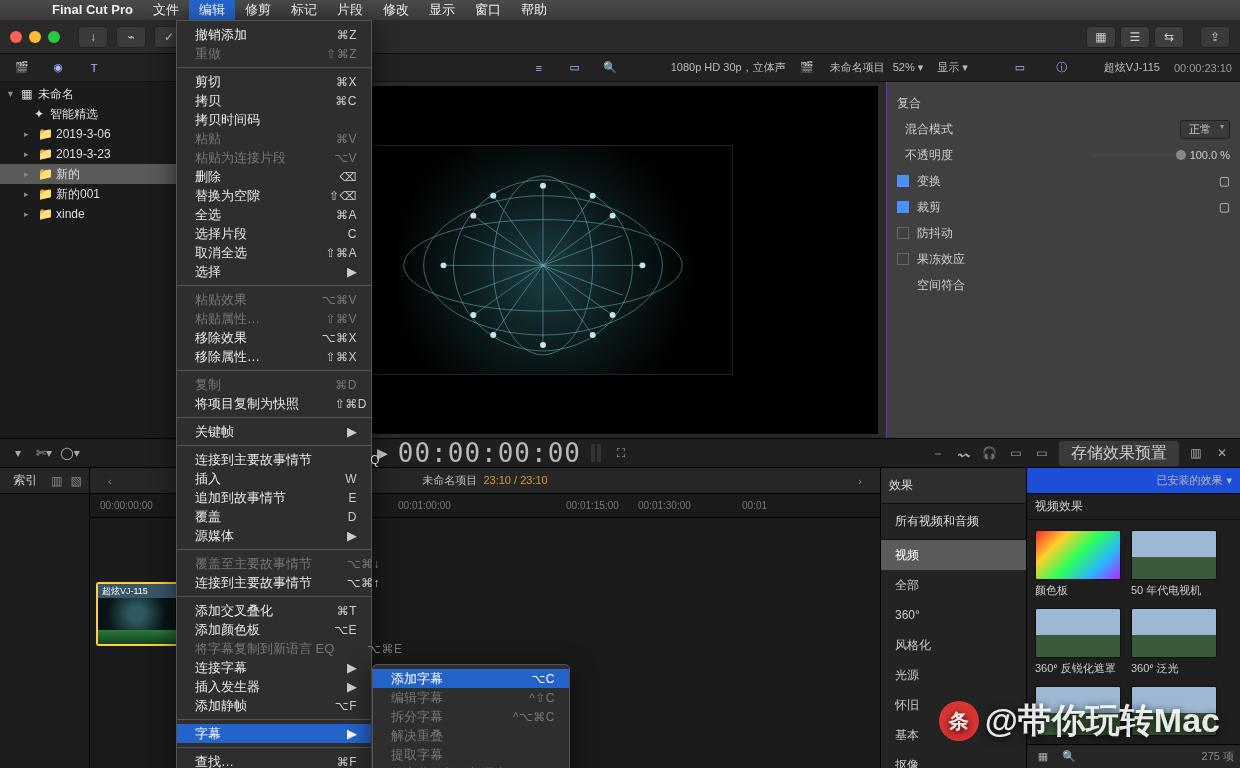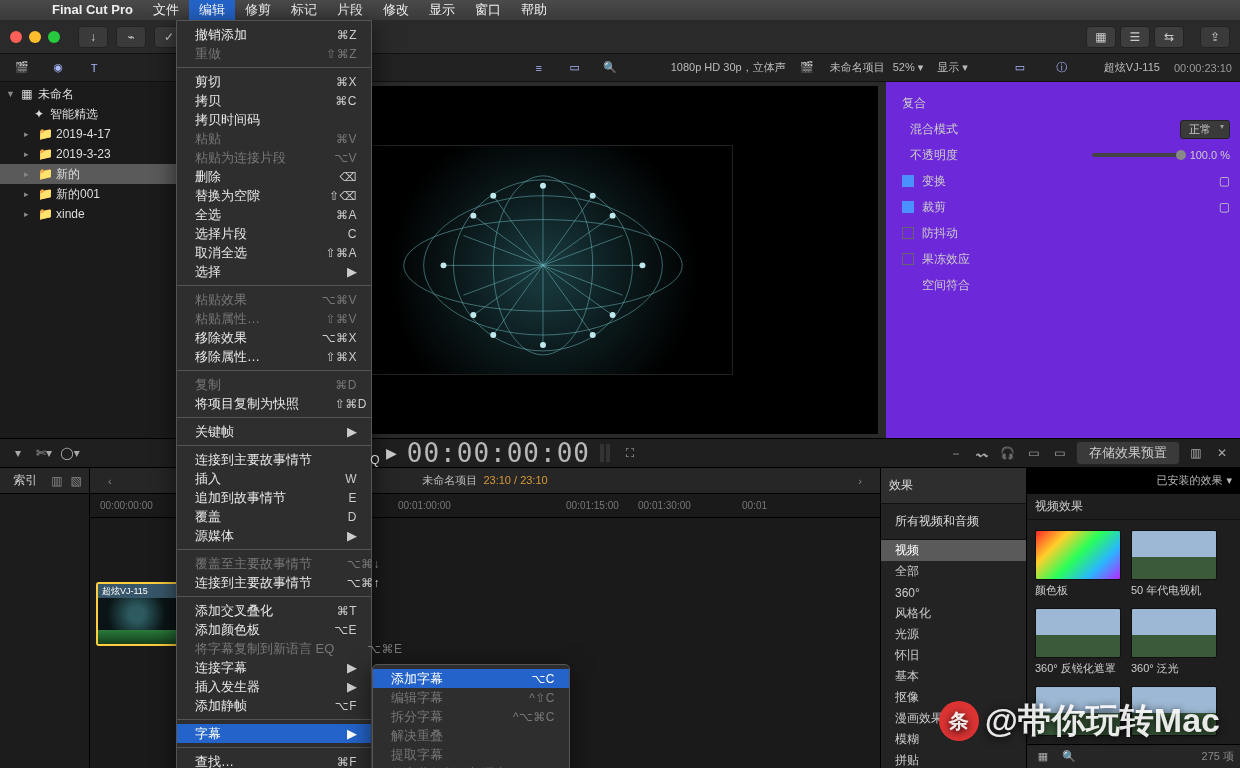--- a/index.html
+++ b/index.html
@@ -24,21 +24,21 @@
 
 
 .secrow { height: 28px; background: #222; display: flex; align-items: center; padding: 0 8px; gap: 8px; border-bottom: 1px solid #111; font-size: 11px; color: #bbb; }
 .secrow .ico { width: 28px; height: 20px; display: flex; align-items: center; justify-content: center; color: #a9b7ff; }
 .secrow .right { margin-left: auto; display:flex; align-items:center; gap:14px; }
 
 
 .maincols { display: flex; height: 356px; }
 .leftcol { width: 180px; background: #1b1b1b; border-right: 1px solid #000; }
 .midcol { width: 706px; background: #2a2a2a; position: relative; display:flex; }
-.rightcol { flex: 1; background: #6d28d9; border-left: 6px solid #6d28d9; }
+.rightcol { flex: 1; background: #404040; border-left: 1px solid #6d28d9; }
 
 
 .tree { font-size: 12px; color: #ddd; padding-top: 2px; }
 .tree .row { display: flex; align-items: center; height: 20px; padding-left: 6px; gap: 4px; }
 .tree .row.sel { background: #5a5a5a; }
 .tri { width: 10px; color: #888; font-size: 9px; }
 .tree .ic { width: 14px; text-align: center; }
 
 
 .viewer { flex:1; position: relative; display:flex; flex-direction:column; }
@@ -60,21 +60,21 @@
 .insp-select { background:#3a3a3a; border:1px solid #222; border-radius:3px; padding:1px 18px 1px 8px; font-size:11px; color:#ccc; position:relative; }
 .insp-select::after { content:'▾'; position:absolute; right:5px; top:1px; font-size:8px; color:#999; }
 
 
 .transport { height: 30px; background:#1f1f1f; display:flex; align-items:center; padding:0 8px; gap:8px; border-top:1px solid #000; border-bottom:1px solid #000; }
 .transport .left, .transport .right { display:flex; gap:6px; align-items:center; }
 .transport .center { flex:1; display:flex; align-items:center; justify-content:center; gap:10px; }
 .big-tc { font-family: ui-monospace, Menlo, monospace; font-size: 26px; color:#b8b8b8; letter-spacing:1px; }
 .play { color:#ccc; font-size:14px; }
 .sm-ico { width:20px; height:18px; display:flex; align-items:center; justify-content:center; color:#aaa; }
-.save-preset { background:#3a3a3a; border:1px solid #222; border-radius:4px; padding:2px 12px; font-size:13px; color:#ccc; margin-left:auto; }
+.save-preset { background:#3a3a3a; border:1px solid #222; border-radius:4px; padding:2px 12px; font-size:16px; color:#ccc; margin-left:auto; }
 
 
 .lower { display:flex; height: calc(768px - 20px - 34px - 28px - 356px - 30px); }
 .tl-side { width:90px; background:#1c1c1c; border-right:1px solid #000; }
 .tl-main { flex:1; background:#1c1c1c; display:flex; flex-direction:column; position:relative; }
 .fx-tree { width:146px; background:#232323; border-left:1px solid #000; }
 .fx-panel { flex:1; max-width: 214px; background:#1e1e1e; border-left:1px solid #000; display:flex; flex-direction:column; }
 
 .tl-head { height:26px; background:#262626; display:flex; align-items:center; padding:0 8px; gap:10px; font-size:11px; color:#bbb; border-bottom:1px solid #000; }
 .tl-head .proj { flex:1; text-align:center; }
@@ -88,25 +88,25 @@
 .clip .thumbs div { flex:1; background: radial-gradient(circle, #2c5a5f 18%, #0a1416 70%); border-right:1px solid rgba(0,0,0,.4); }
 .clip .wave { position:absolute; bottom:0; left:0; right:0; height:14px; background: linear-gradient(#2a7a3a,#15401d); }
 
 .tl-side-head { height:26px; background:#262626; display:flex; align-items:center; justify-content:center; gap:8px; border-bottom:1px solid #000; }
 .tl-side-head .tab { font-size:12px; color:#ccc; padding:2px 6px; }
 .tl-side-head .ico { color:#888; }
 
 
 .fx-tree .hdr { height:36px; display:flex; align-items:center; padding-left:8px; font-size:12px; color:#ddd; border-bottom:1px solid #111; }
 .fx-tree .hdr.top { background:#2e2e2e; }
-.fx-tree .item { height:21px; display:flex; align-items:center; padding-left:14px; font-size:12px; color:#ccc; }
+.fx-tree .item { height:30px; display:flex; align-items:center; padding-left:14px; font-size:12px; color:#ccc; }
 .fx-tree .item.sel { background:#5a5a5a; color:#fff; }
 
 
-.fx-panel .bar { height:26px; background:#000000; display:flex; align-items:center; padding:0 8px; border-bottom:1px solid #000; font-size:11px; color:#bbb; }
+.fx-panel .bar { height:26px; background:#1d4ed8; display:flex; align-items:center; padding:0 8px; border-bottom:1px solid #000; font-size:11px; color:#bbb; }
 .fx-panel .bar .popup { margin-left:auto; display:flex; align-items:center; gap:4px; }
 .fx-panel .sect { padding:4px 8px; font-size:12px; color:#ccc; border-bottom:1px solid #111; }
 .fx-panel .grid { display:flex; flex-wrap:wrap; gap:10px; padding:10px 8px; overflow:auto; }
 .fx-panel .cell { width:86px; }
 .fx-panel .cell .thumb { width:86px; height:50px; background:#333; border:1px solid #111; border-radius:2px; }
 .fx-panel .cell .thumb.rainbow { background: linear-gradient(135deg,#ff2a2a,#ffcf2a,#2aff5a,#2ab5ff,#b52aff); }
 .fx-panel .cell .thumb.land { background: linear-gradient(#9db8d4 55%, #3a5a3a 55%); }
 .fx-panel .cell .cl { font-size:11px; color:#ccc; margin-top:3px; white-space:nowrap; overflow:hidden; text-overflow:ellipsis; }
 .fx-panel .foot { margin-top:auto; height:24px; background:#262626; display:flex; align-items:center; gap:6px; padding:0 6px; font-size:11px; color:#888; border-top:1px solid #000; }
 .fx-panel .foot .cnt { margin-left:auto; }
@@ -200,21 +200,21 @@
       </div>
       <div id="treeItems">
           <div class="row" style="padding-left: 18px;">
             <span class="tri"></span>
             <span class="ic">✦</span>
             <span>智能精选</span>
           </div>
           <div class="row" style="padding-left: 24px;">
             <span class="tri">▸</span>
             <span class="ic">📁</span>
-            <span>2019-4-17</span>
+            <span>2019-3-06</span>
           </div>
           <div class="row" style="padding-left: 24px;">
             <span class="tri">▸</span>
             <span class="ic">📁</span>
             <span>2019-3-23</span>
           </div>
           <div class="row sel" style="padding-left: 24px;">
             <span class="tri">▸</span>
             <span class="ic">📁</span>
             <span>新的</span>

